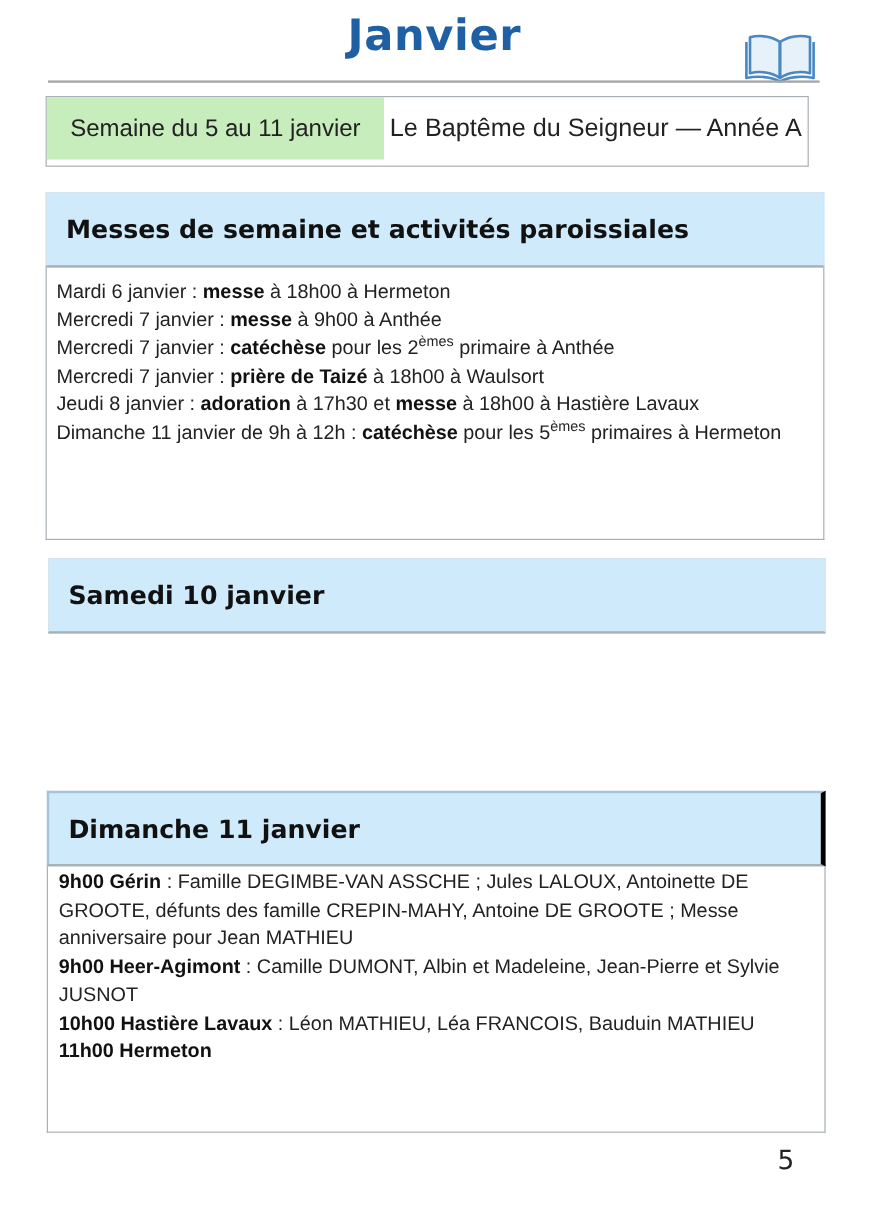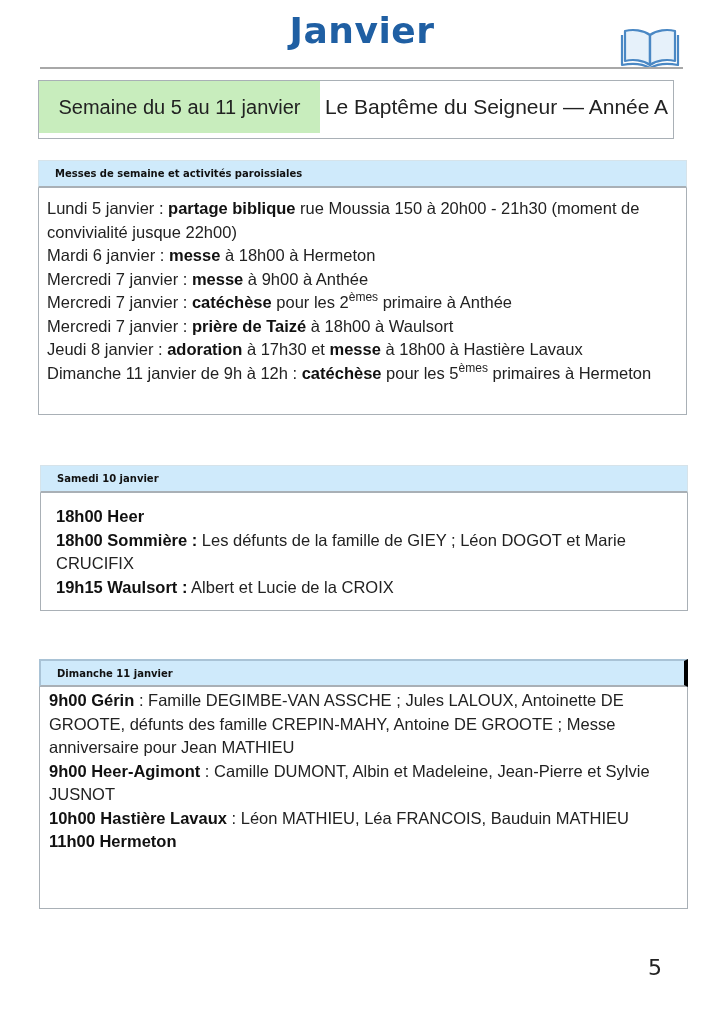--- a/index.html
+++ b/index.html
@@ -24,23 +24,23 @@
       display: flex; align-items: center; justify-content: center;
       font-size: 20px; color: #222;
     }
     .week-right {
       flex: 1; display: flex; align-items: center; justify-content: center;
       font-size: 21px; color: #222; padding-bottom: 5px;
     }
 
     .section { position: absolute; left: 38px; width: 649px; box-sizing: border-box; }
     .sec-header {
-      background: #cfeafb; height: 28px; border: 1px solid #d6e3ea; border-bottom: 2px solid #a9b0b6;
+      background: #cfeafb; height: 63px; border: 1px solid #d6e3ea; border-bottom: 2px solid #a9b0b6;
       box-sizing: border-box; display: flex; align-items: center; padding-left: 16px;
-      font-family: "DejaVu Sans", sans-serif; font-weight: bold; font-size: 10px; color: #111;
+      font-family: "DejaVu Sans", sans-serif; font-weight: bold; font-size: 21px; color: #111;
     }
     .sec-body {
       border: 1.5px solid #a9b0b6; border-top: none; box-sizing: border-box;
       padding: 9px 8px 4px 8px; font-size: 16.5px; line-height: 23.5px; color: #222;
     }
     .sec-body b { font-weight: bold; color: #111; }
     .sec-body sup { font-size: 12px; vertical-align: 7px; line-height: 0; }
     .line { display: block; }
 
     #sec-activities { top: 160px; }
@@ -72,37 +72,31 @@
 <div class="title-rule"></div>
 
 <div class="week-box">
   <div class="week-left">Semaine du 5 au 11 janvier</div>
   <div class="week-right">Le Baptême du Seigneur — Année A</div>
 </div>
 
 <div class="section" id="sec-activities">
   <div class="sec-header">Messes de semaine et activités paroissiales</div>
   <div class="sec-body">
-    <span class="line"><span>Lundi 5 janvier : </span><b>partage biblique</b><span> rue Moussia 150 à 20h00 - 21h30 (moment de convivialité jusque 22h00)</span></span>
     <span class="line"><span>Mardi 6 janvier : </span><b>messe</b><span> à 18h00 à Hermeton</span></span>
     <span class="line"><span>Mercredi 7 janvier : </span><b>messe</b><span> à 9h00 à Anthée</span></span>
     <span class="line"><span>Mercredi 7 janvier : </span><b>catéchèse</b><span> pour les 2</span><sup>èmes</sup><span> primaire à Anthée</span></span>
     <span class="line"><span>Mercredi 7 janvier : </span><b>prière de Taizé</b><span> à 18h00 à Waulsort</span></span>
     <span class="line"><span>Jeudi 8 janvier : </span><b>adoration</b><span> à 17h30 et </span><b>messe</b><span> à 18h00 à Hastière Lavaux</span></span>
     <span class="line"><span>Dimanche 11 janvier de 9h à 12h : </span><b>catéchèse</b><span> pour les 5</span><sup>èmes</sup><span> primaires à Hermeton</span></span>
   </div>
 </div>
 
 <div class="section" id="sec-samedi">
   <div class="sec-header">Samedi 10 janvier</div>
-  <div class="sec-body">
-    <span class="line"><b>18h00 Heer</b><span></span></span>
-    <span class="line"><b>18h00 Sommière :</b><span> Les défunts de la famille de GIEY ; Léon DOGOT et Marie CRUCIFIX</span></span>
-    <span class="line"><b>19h15 Waulsort :</b><span> Albert et Lucie de la CROIX</span></span>
-  </div>
 </div>
 
 <div class="section" id="sec-dimanche">
   <div class="sec-header">Dimanche 11 janvier</div>
   <div class="sec-body">
     <span class="line"><b>9h00 Gérin</b><span> : Famille DEGIMBE-VAN ASSCHE ; Jules LALOUX, Antoinette DE GROOTE, défunts des famille CREPIN-MAHY, Antoine DE GROOTE ; Messe anniversaire pour Jean MATHIEU</span></span>
     <span class="line"><b>9h00 Heer-Agimont</b><span> : Camille DUMONT, Albin et Madeleine, Jean-Pierre et Sylvie JUSNOT</span></span>
     <span class="line"><b>10h00 Hastière Lavaux</b><span> : Léon MATHIEU, Léa FRANCOIS, Bauduin MATHIEU</span></span>
     <span class="line"><b>11h00 Hermeton</b><span></span></span>
   </div>

